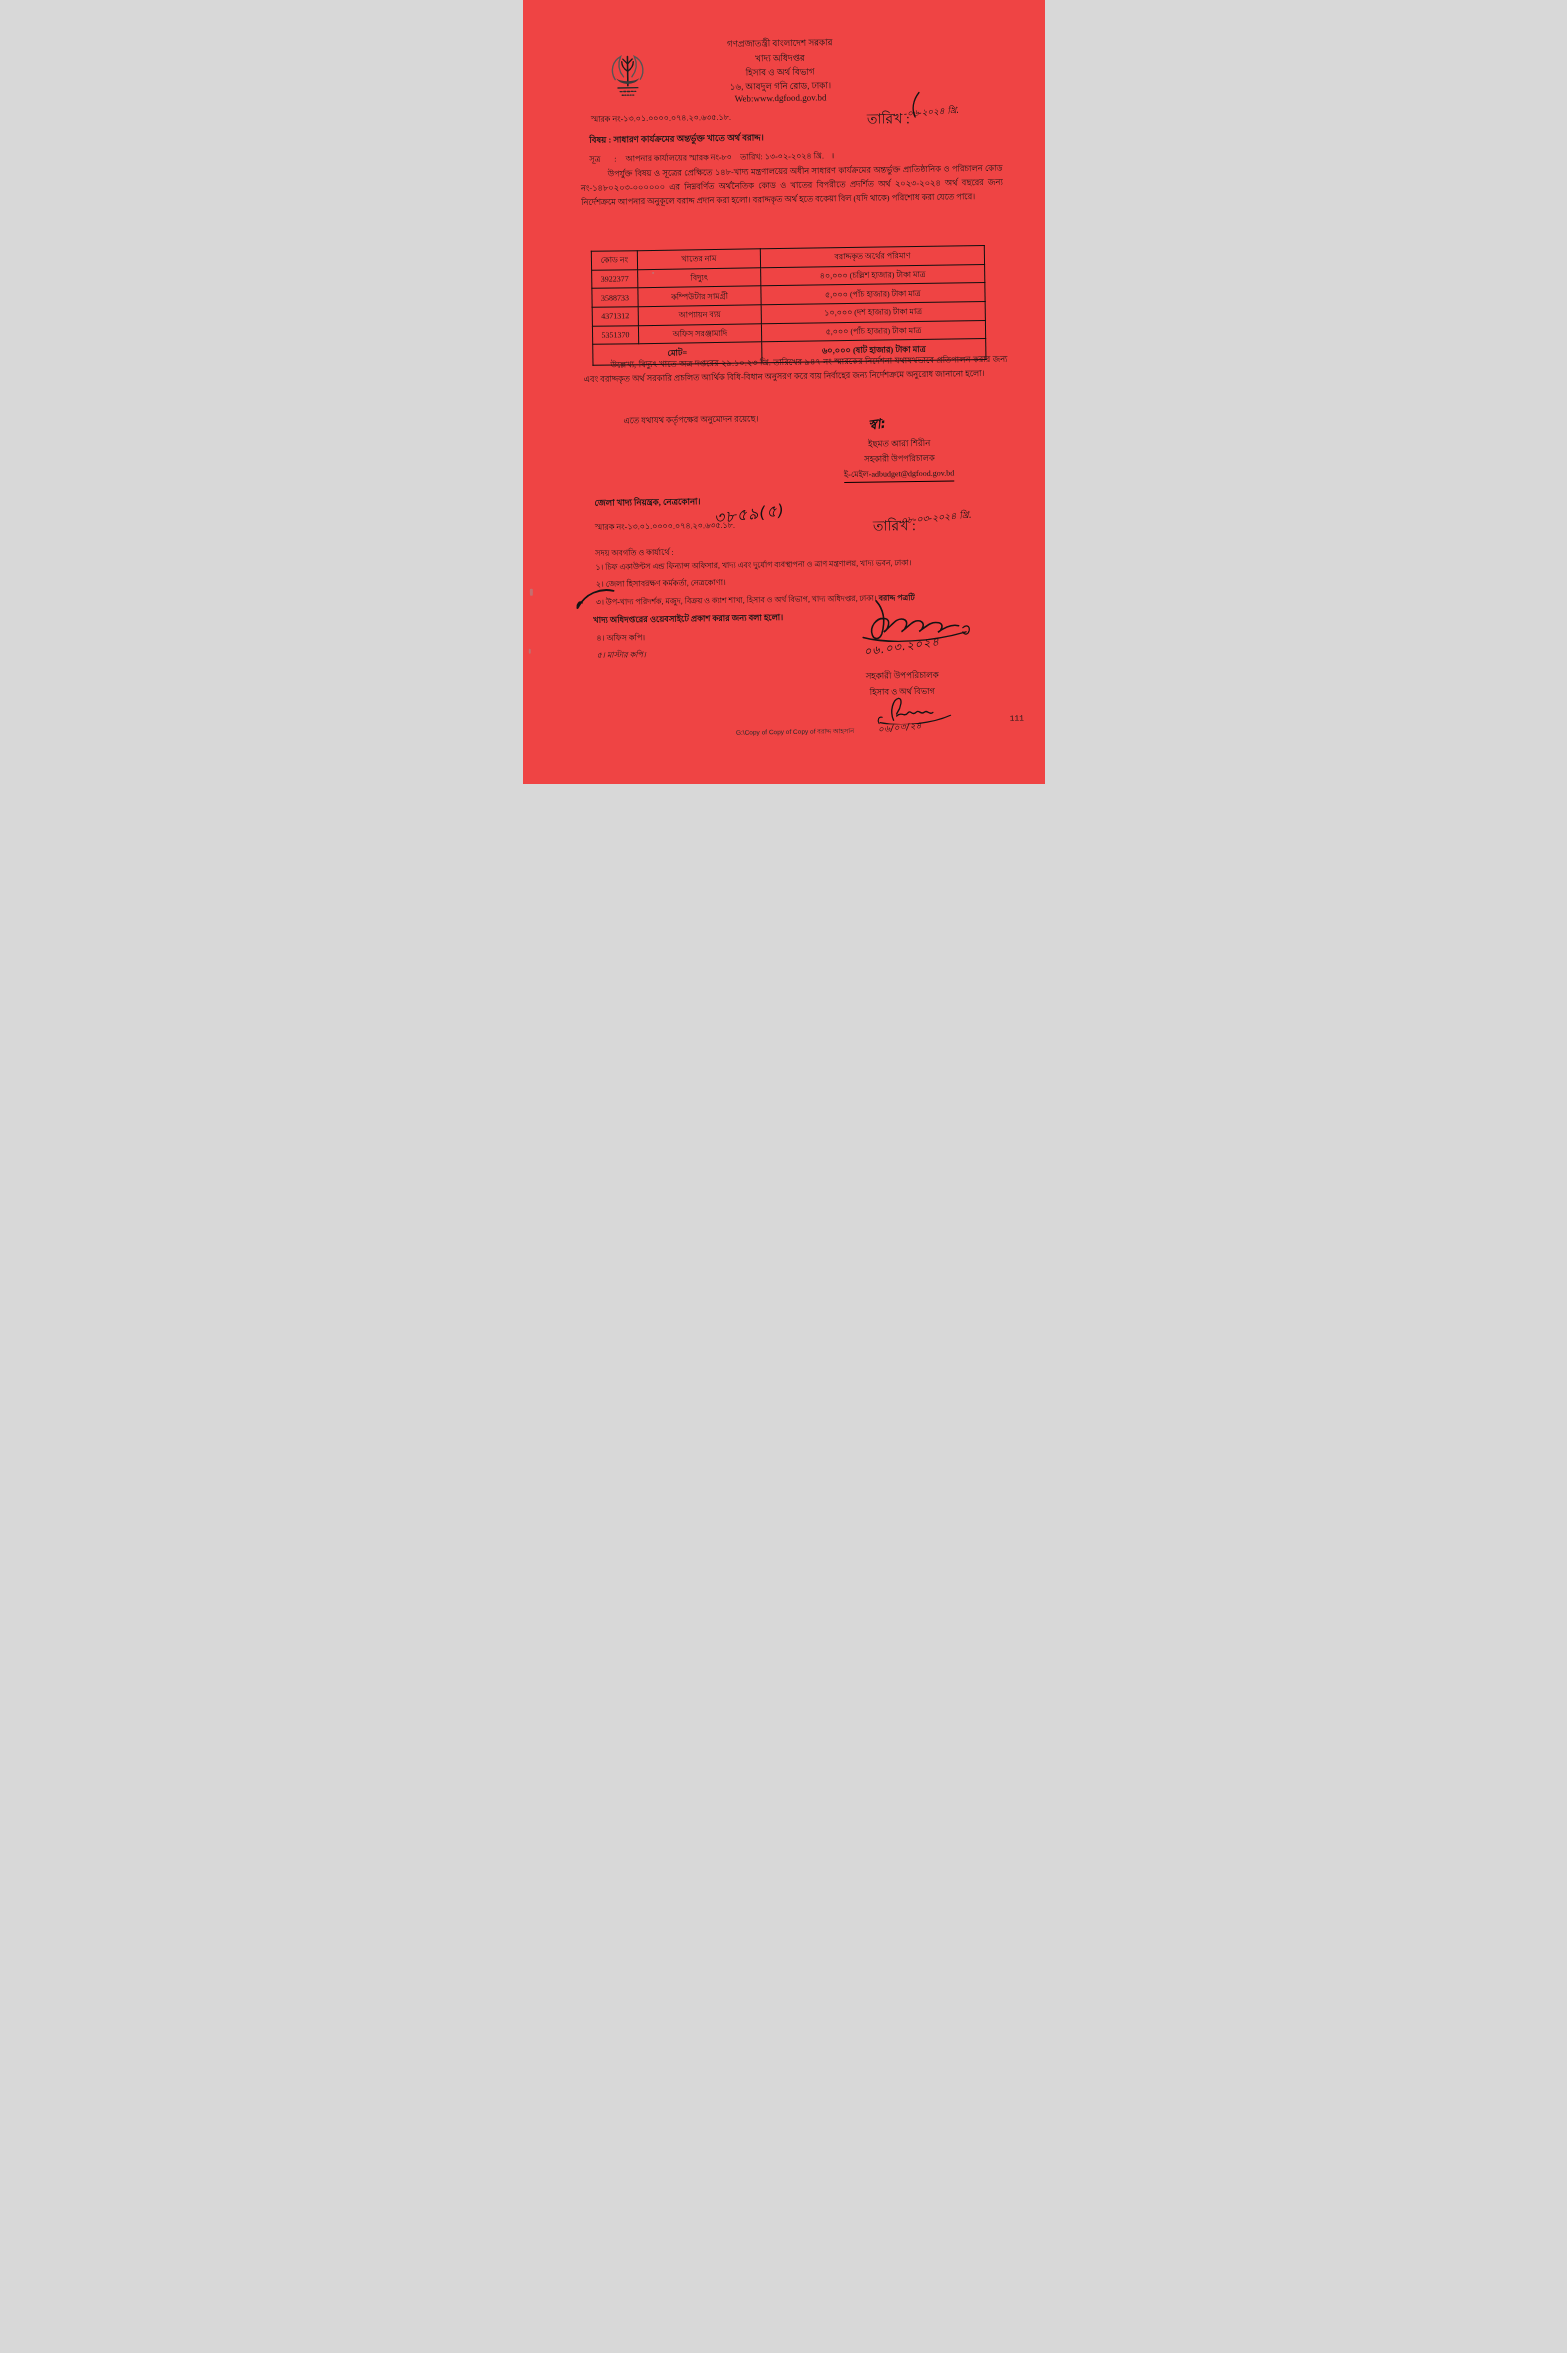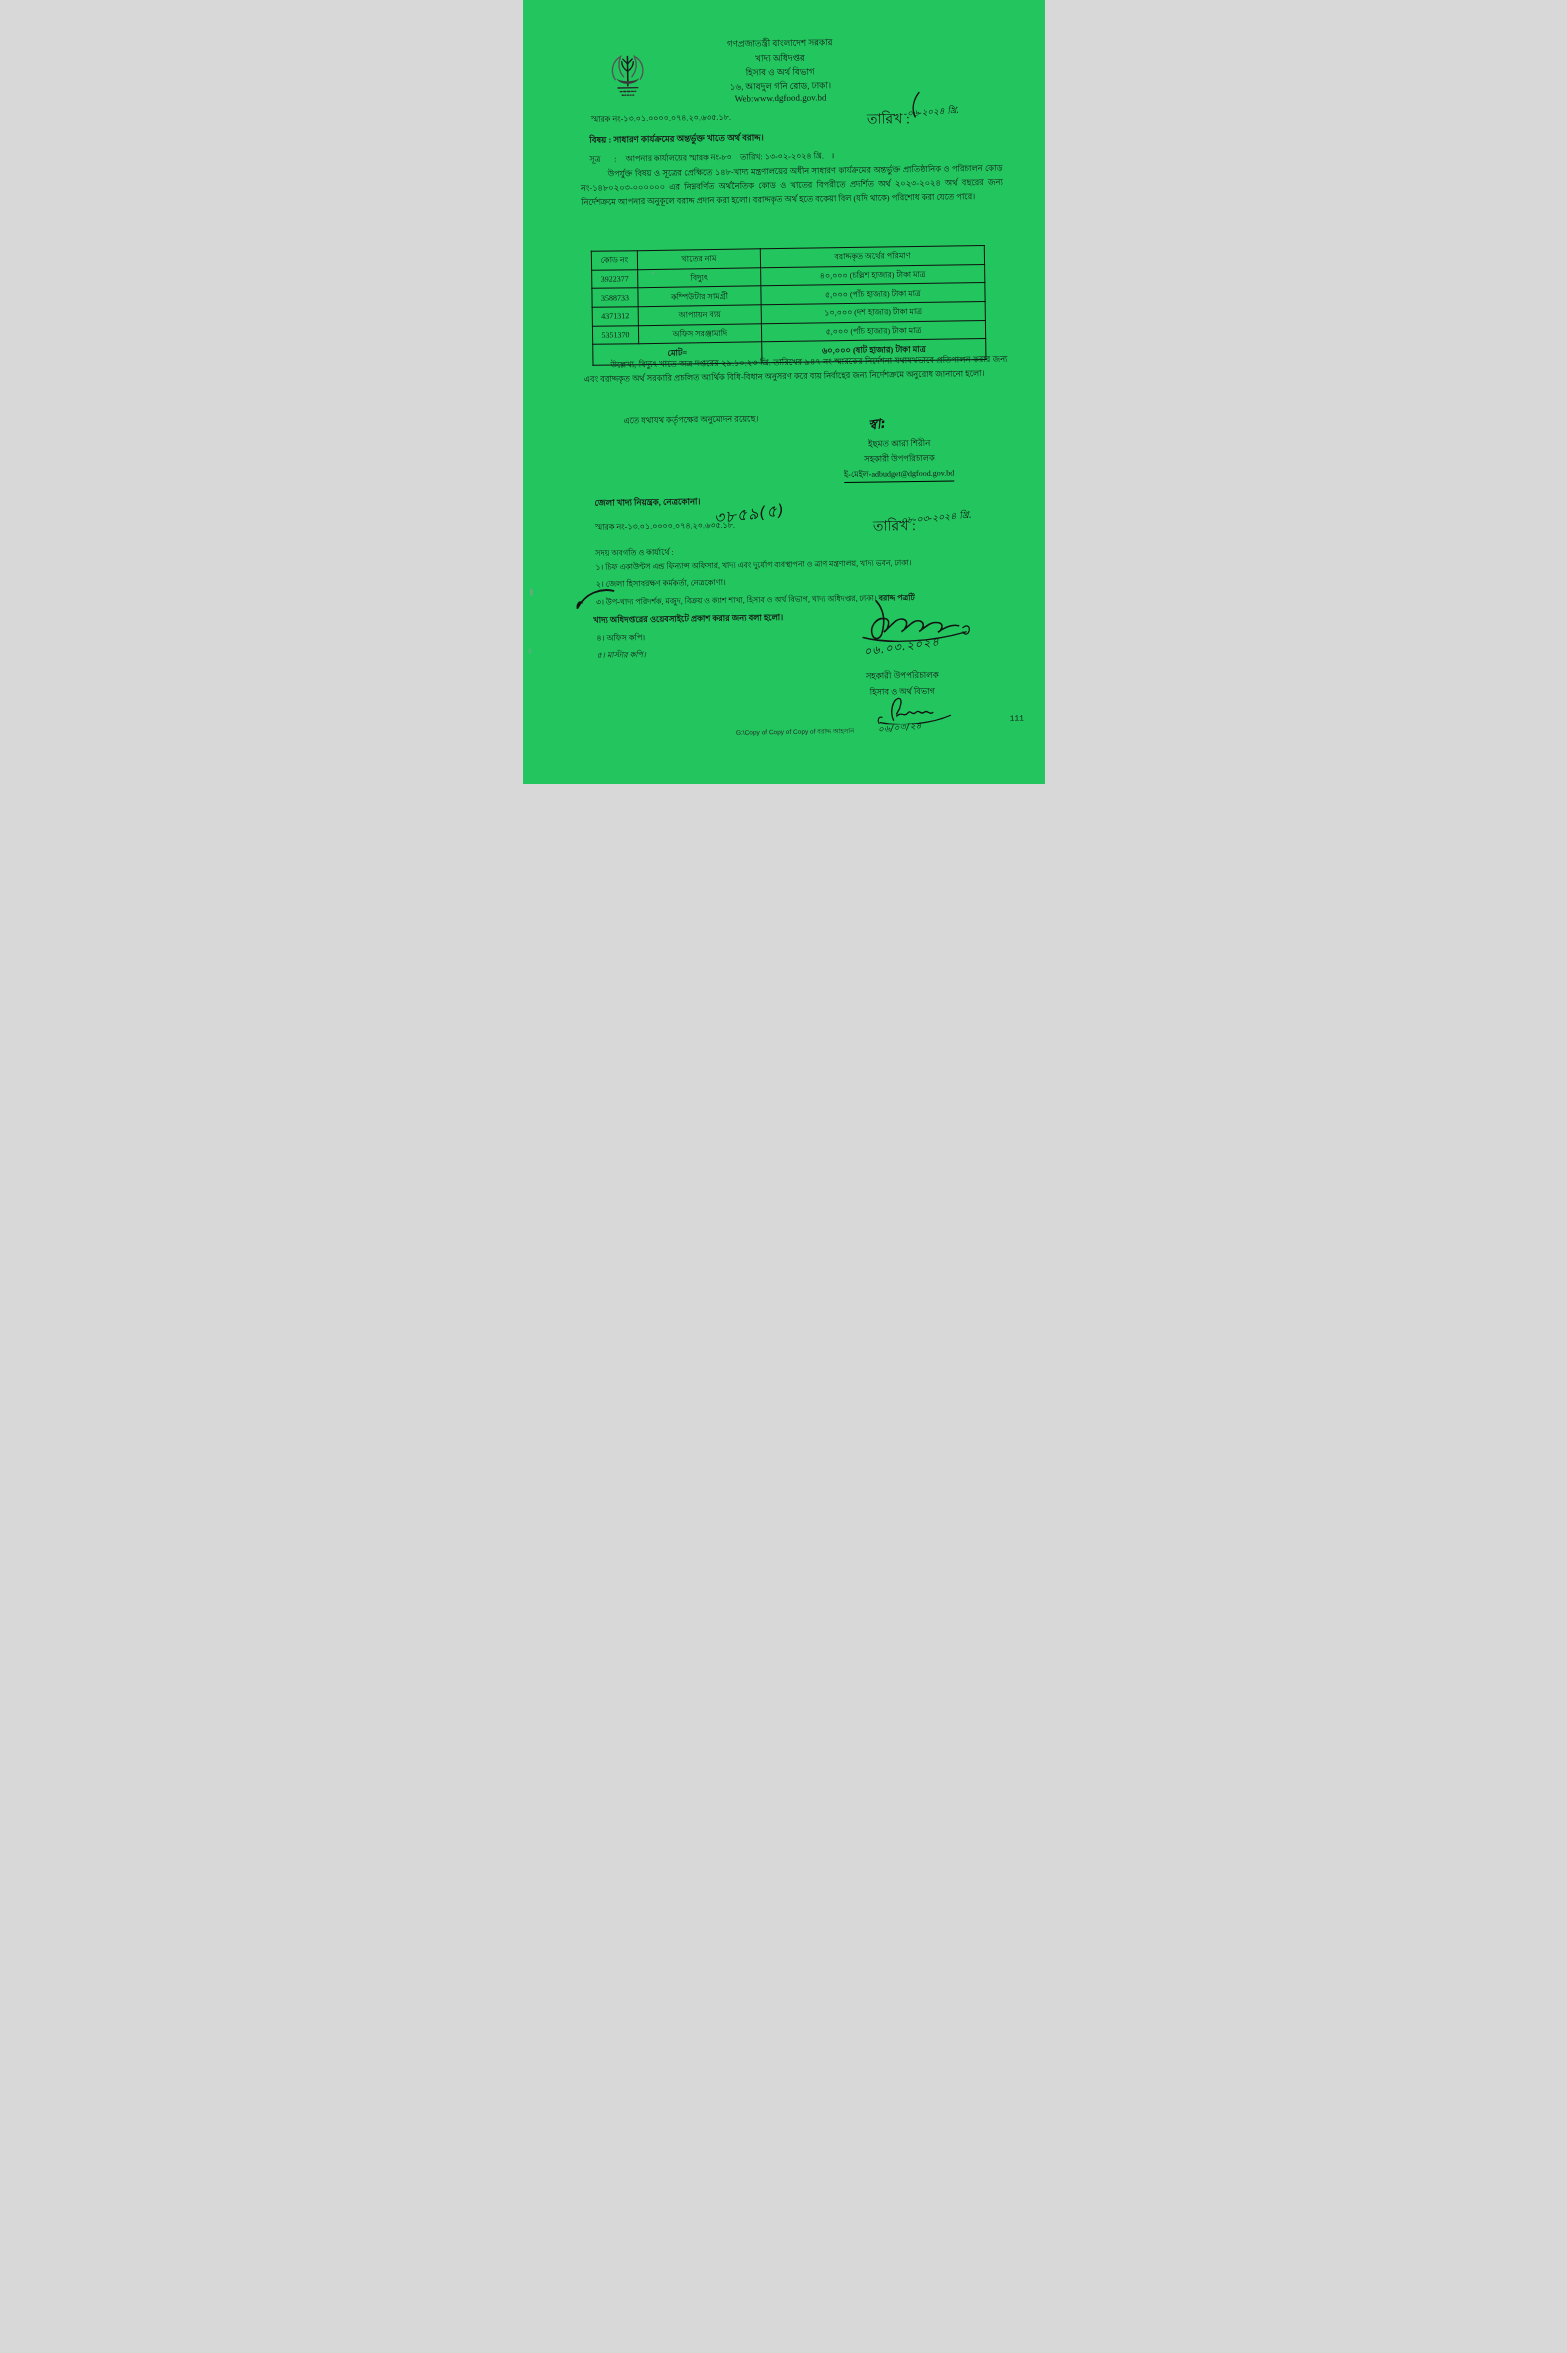--- a/index.html
+++ b/index.html
@@ -1,16 +1,16 @@
 <!DOCTYPE html>
 <html style="font-size:8.3px"><head>
 <meta charset="utf-8">
 <style>
   html,body{margin:0;padding:0;background:#d8d8d8;}
-  .stage{width:522px;height:784px;margin:0 auto;background:#22c55e;position:relative;overflow:hidden;
+  .stage{width:522px;height:784px;margin:0 auto;background:#ef4444;position:relative;overflow:hidden;
          font-family:"Liberation Serif","DejaVu Serif",serif;color:#161616;}
   .rot{position:absolute;inset:0;transform:rotate(-0.85deg);transform-origin:50% 42%;}
   .abs{position:absolute;}
   .c{text-align:center;}
   .b{font-weight:bold;}
   .nw{white-space:nowrap;}
   .hand{font-family:"DejaVu Sans","Liberation Sans",sans-serif;font-style:italic;color:#111;}
   .hdr-line{left:0;right:0;text-align:center;font-size:8.8px;}
   .memo-label{font-size:8px;}
   .date-label{font-size:14px;}

